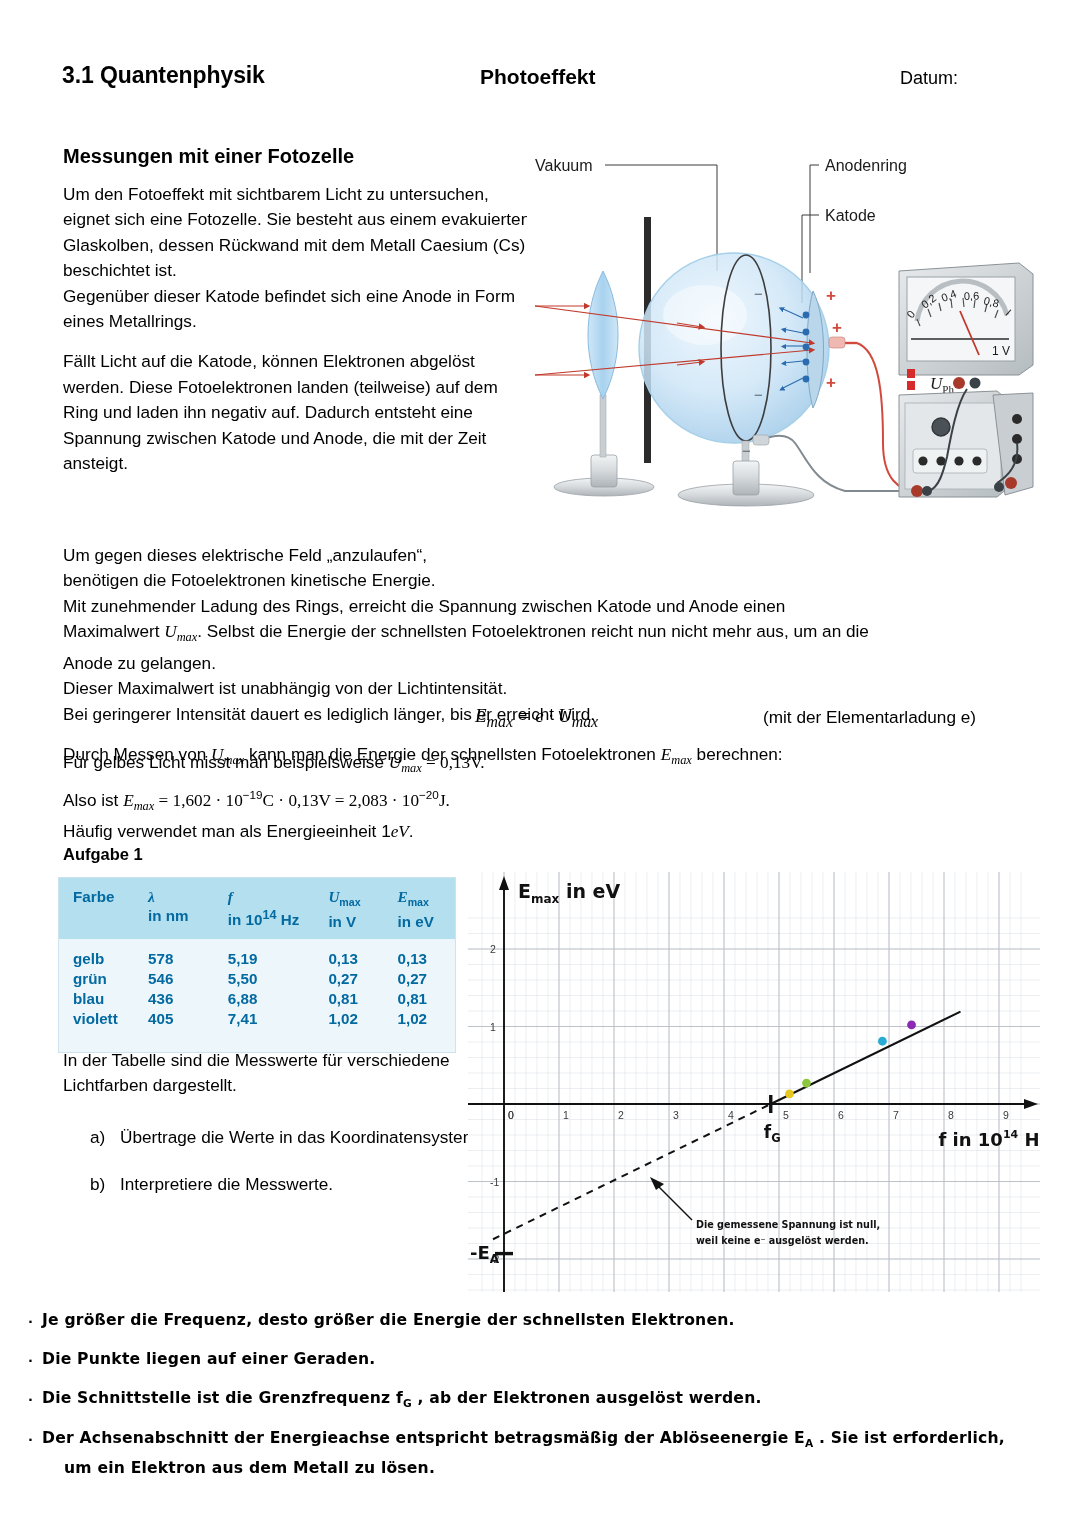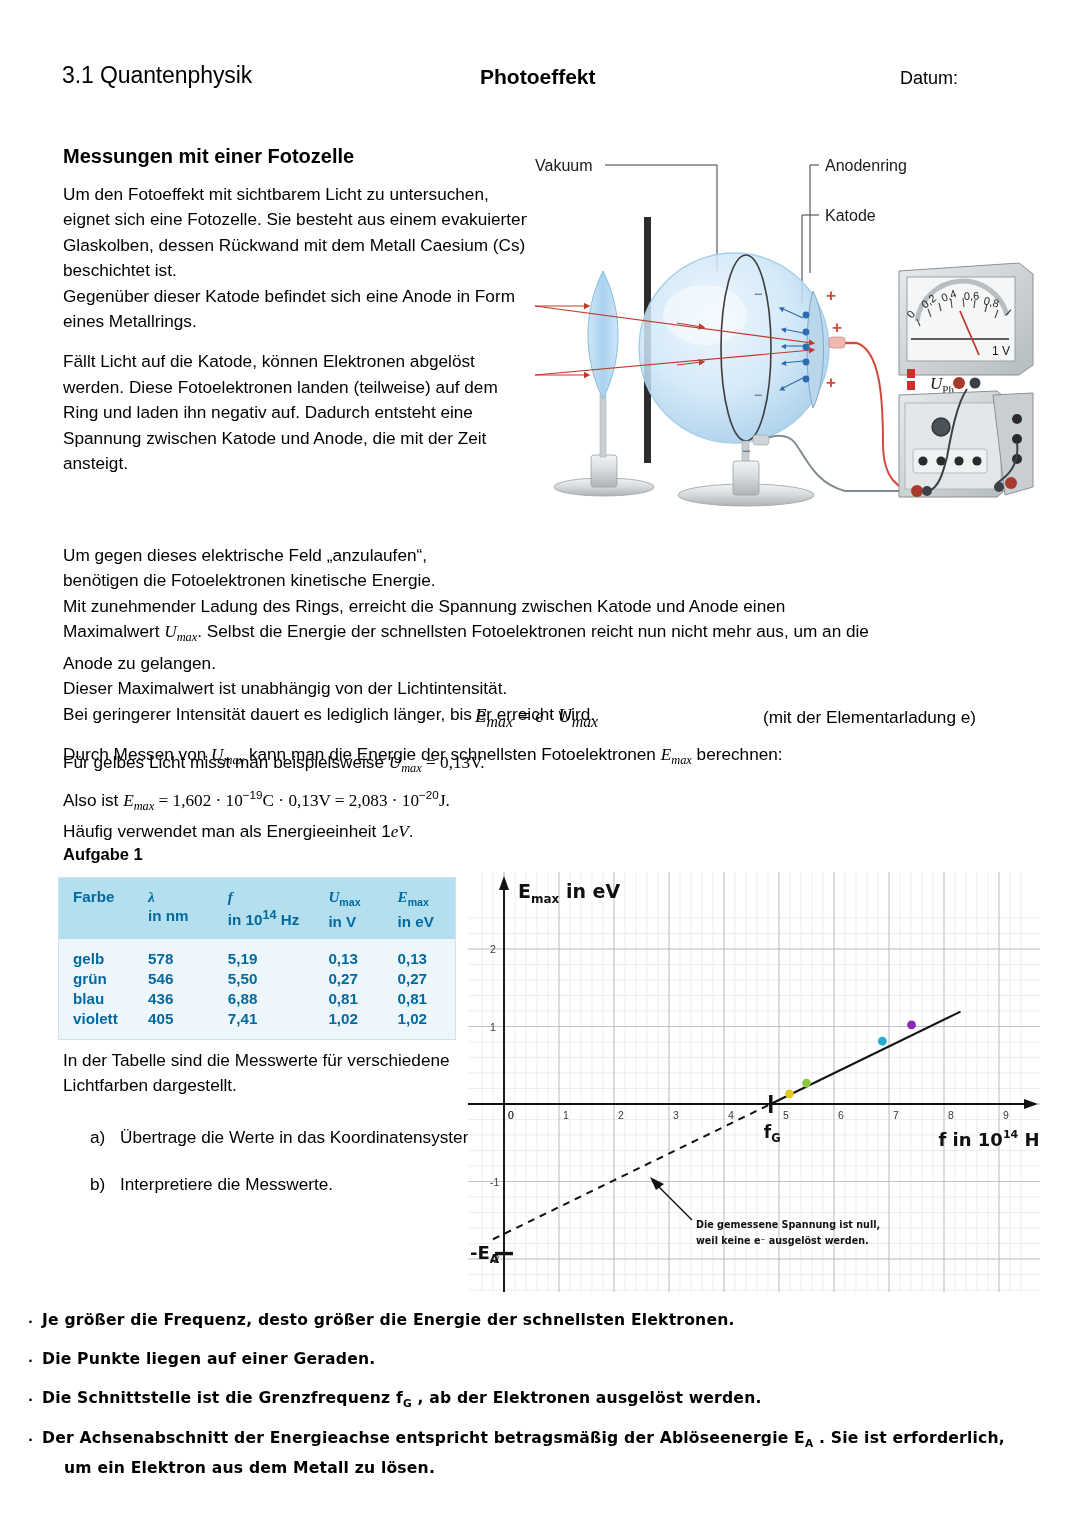--- a/index.html
+++ b/index.html
@@ -12,21 +12,21 @@
     position:relative;
     overflow:hidden;
   }
 
   
   .page-header{
     position:absolute; left:62px; top:62px; width:960px; height:40px;
   }
   .hdr-chapter{
     position:absolute; left:0; top:0;
-    font-size:23px; font-weight:normal; letter-spacing:-0.1px;
+    font-size:23px; font-weight:bold; letter-spacing:-0.1px;
   }
   .hdr-topic{
     position:absolute; left:418px; top:3px;
     font-size:21px; font-weight:bold;
   }
   .hdr-date{
     position:absolute; left:838px; top:6px;
     font-size:18px; font-weight:normal;
   }
 
@@ -89,21 +89,21 @@
   .data-table thead tr{ background:#b3dfee; }
   .data-table thead th{
     vertical-align:top; padding:9px 0 8px 0; font-weight:bold;
     line-height:19px;
   }
   .data-table thead th .unit{ display:block; font-weight:bold; }
   .th-sym{ font-family:"Liberation Serif", serif; font-style:italic; font-weight:bold; }
   .th-sym sub{ font-style:normal; font-size:0.7em; font-family:"Liberation Sans", sans-serif; }
   .data-table tbody tr:first-child td{ padding-top:11px; }
   .data-table tbody td{ padding:1.5px 0; font-weight:bold; }
-  .data-table tbody tr:last-child td{ padding-bottom:12px; }
+  .data-table tbody tr:last-child td{ padding-bottom:25px; }
   .col-farbe{ width:92px; padding-left:14px !important; }
   .col-lam{ width:84px; }
   .col-f{ width:106px; }
   .col-u{ width:72px; }
   .col-e{ width:60px; }
 
   
   .task-intro{
     position:absolute; left:63px; top:1048px; width:400px;
     font-size:17.2px; line-height:25.4px;

